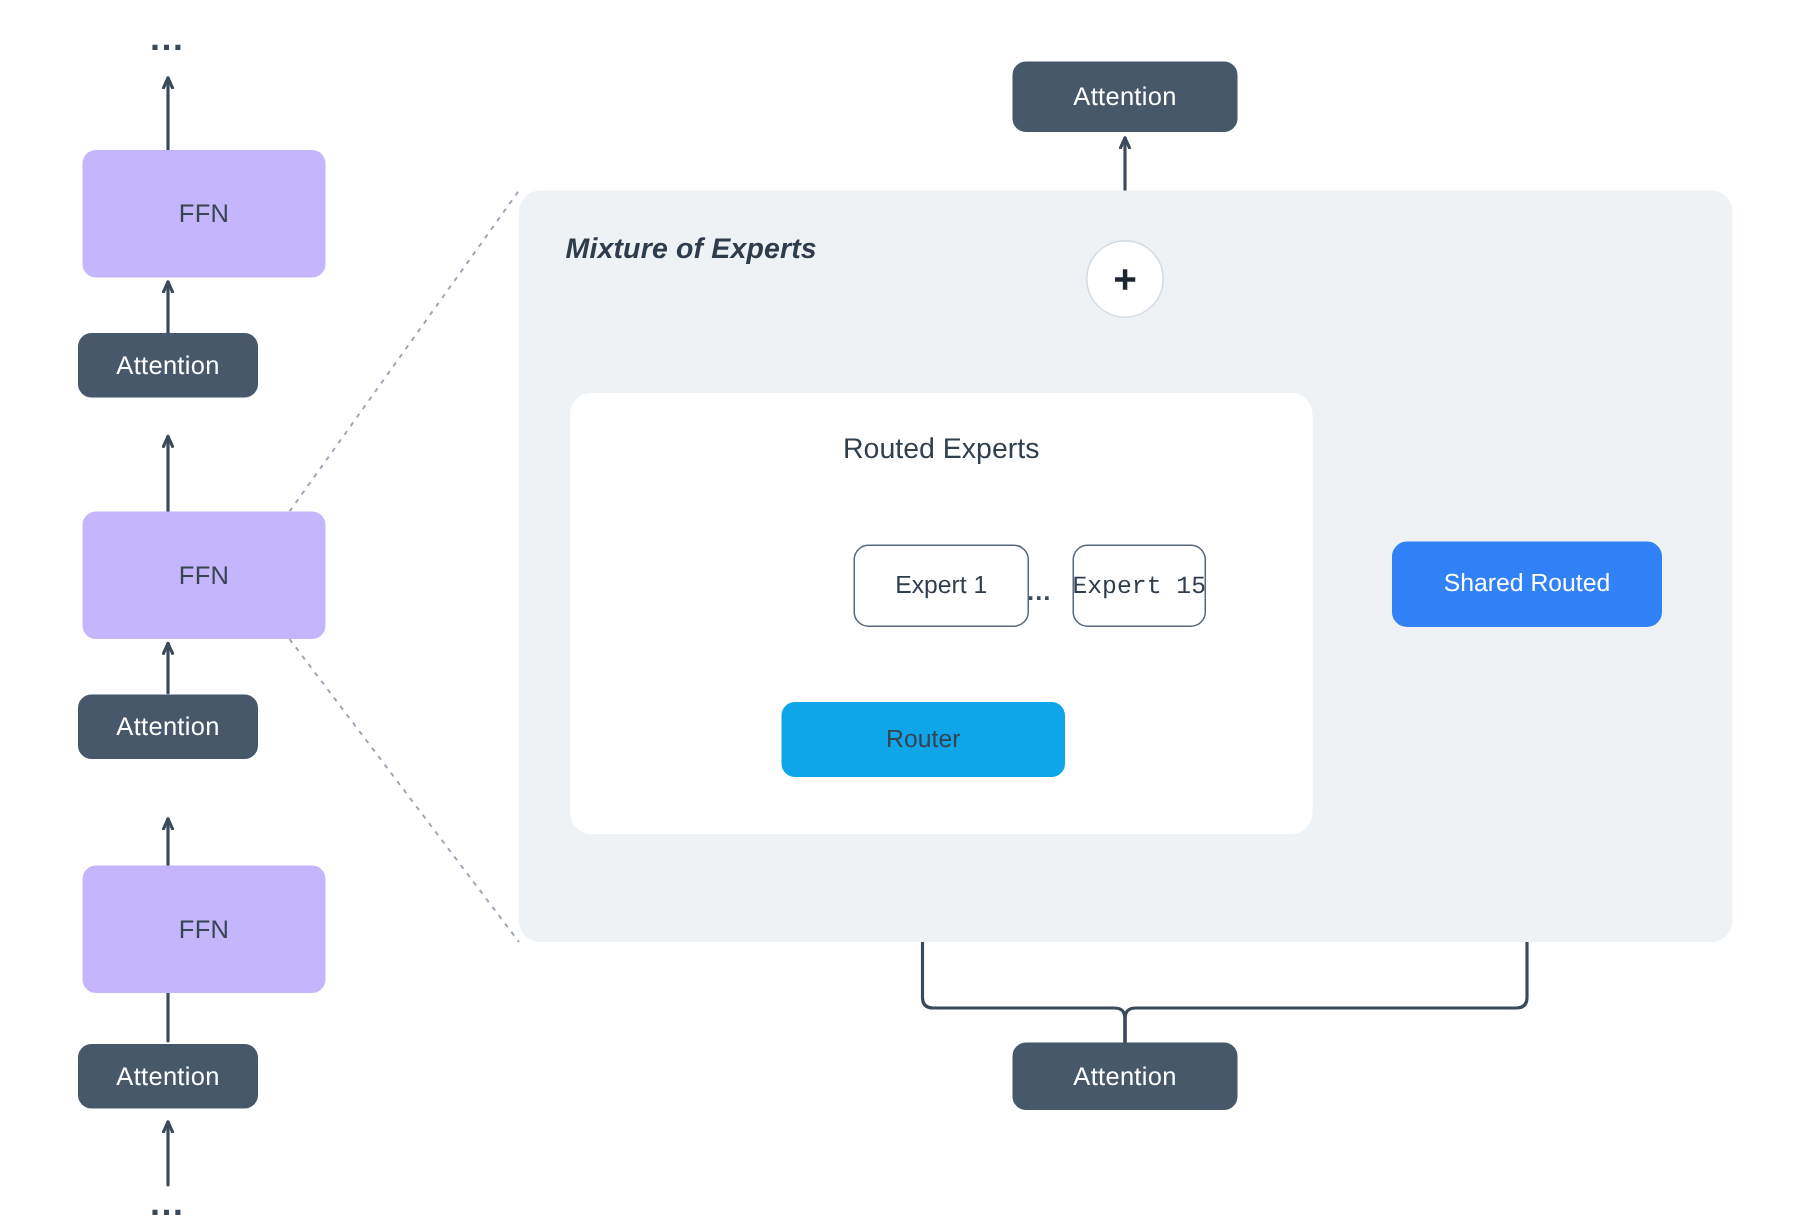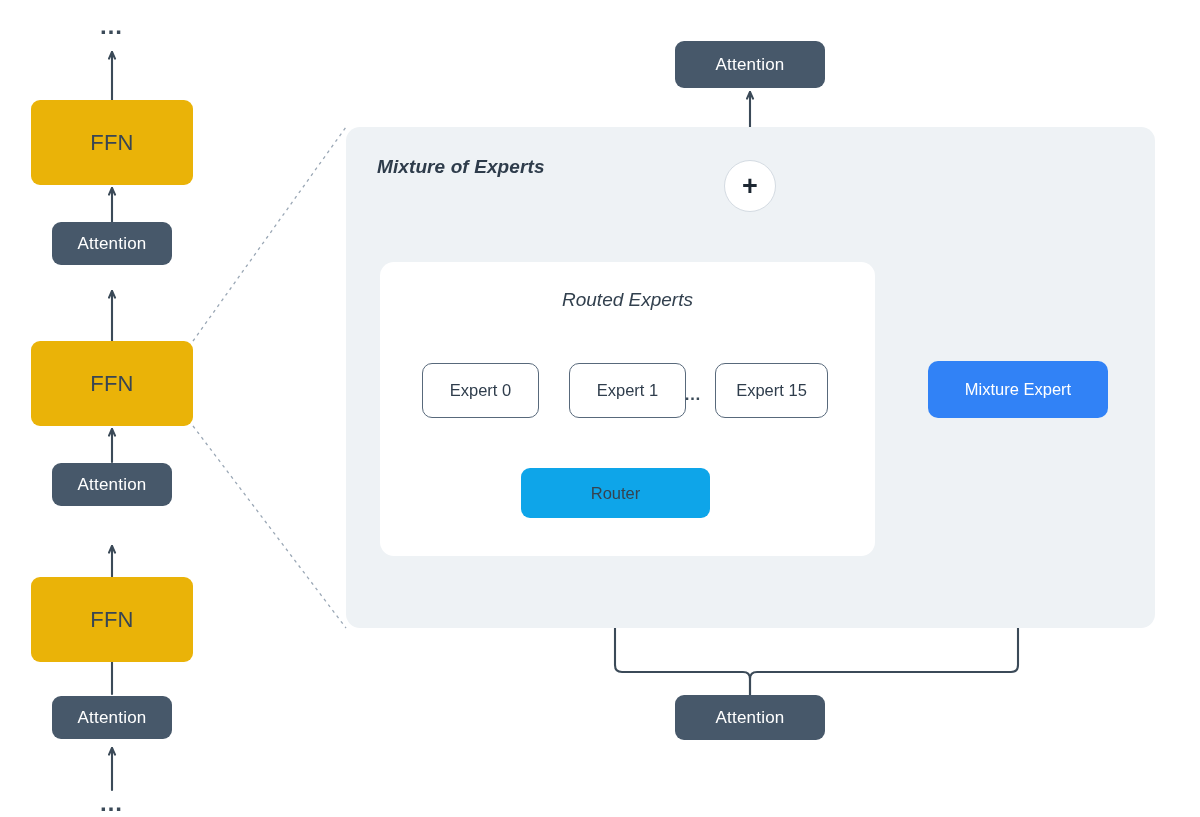--- a/index.html
+++ b/index.html
@@ -28,25 +28,26 @@
   .node {
     position: absolute;
     display: flex;
     align-items: center;
     justify-content: center;
     box-sizing: border-box;
     white-space: nowrap;
   }
   
   .ffn-box {
-    background: #eab308;
+    background: #c4b5fd;
     border-radius: 9px;
     color: #384553;
-    font-size: 22px;
+    font-size: 17px;
     letter-spacing: 0.2px;
+    margin-left: 24px;
   }
   .attn-box {
     background: #47586a;
     border-radius: 9px;
     color: #ffffff;
     font-size: 17px;
     letter-spacing: 0.2px;
   }
   .dots {
     color: #3b4a58;
@@ -181,35 +182,34 @@
   <div class="node ffn-box" style="left:31px; top:577px; width:162px; height:85px;">FFN</div>
 
   <div class="node attn-box" style="left:52px; top:696px; width:120px; height:43px;">Attention</div>
 
   <div class="node dots" style="left:92px; top:789px; width:40px; height:28px;">…</div>
 
   <div class="moe-panel" style="left:346px; top:127px; width:809px; height:501px;"></div>
 
   <div class="moe-title" style="left:377px; top:156px;font-style:italic;">Mixture of Experts</div>
 
-  <div class="routed-card" style="left:380px; top:262px; width:495px; height:294px;font-style:italic;">
+  <div class="routed-card" style="left:380px; top:262px; width:495px; height:294px;">
     <div class="routed-title" style="top:27px;">Routed Experts</div>
   </div>
 
-  <div class="node expert-box" style="left:422px; top:363px; width:117px; height:55px;">Expert 0</div>
 
   <div class="node expert-box" style="left:557px; top:363px; width:117px; height:55px;margin-left:12px;">Expert 1</div>
 
   <div class="expert-ellipsis" style="left:684px; top:386px;">…</div>
 
-  <div class="node expert-box" style="left:715px; top:363px; width:113px; height:55px;">Expert 15</div>
+  <div class="node expert-box" style="left:715px; top:363px; width:89px; height:55px;font-family:Liberation Mono, monospace;">Expert 15</div>
 
   <div class="node router-box" style="left:521px; top:468px; width:189px; height:50px;">Router</div>
 
-  <div class="node shared-box" style="left:928px; top:361px; width:180px; height:57px;">Mixture Expert</div>
+  <div class="node shared-box" style="left:928px; top:361px; width:180px; height:57px;">Shared Routed</div>
 
   <div class="plus-circle" style="left:724px; top:160px; width:52px; height:52px;">+</div>
 
   <div class="node attn-box" style="left:675px; top:41px; width:150px; height:47px;">Attention</div>
 
   <div class="node attn-box" style="left:675px; top:695px; width:150px; height:45px;">Attention</div>
 
 </div>
 
 </body></html>

